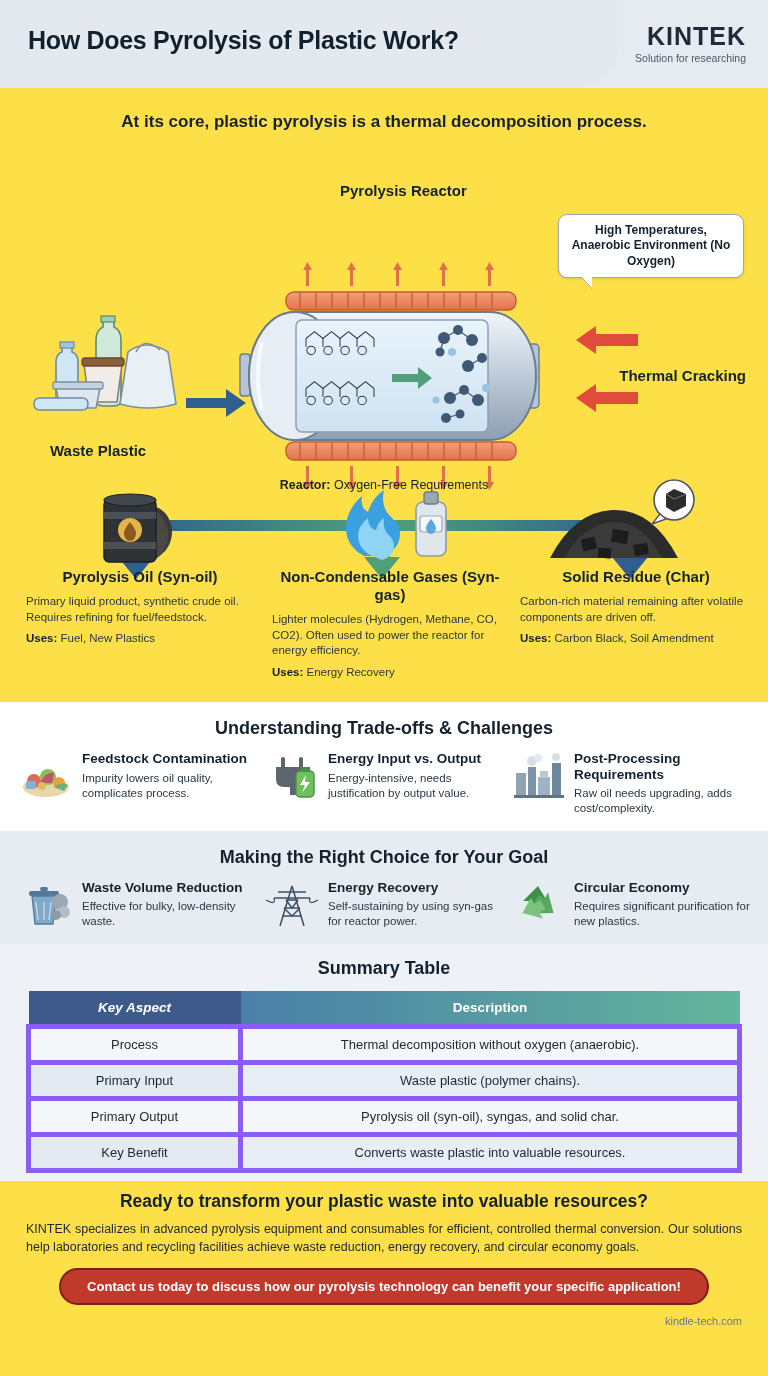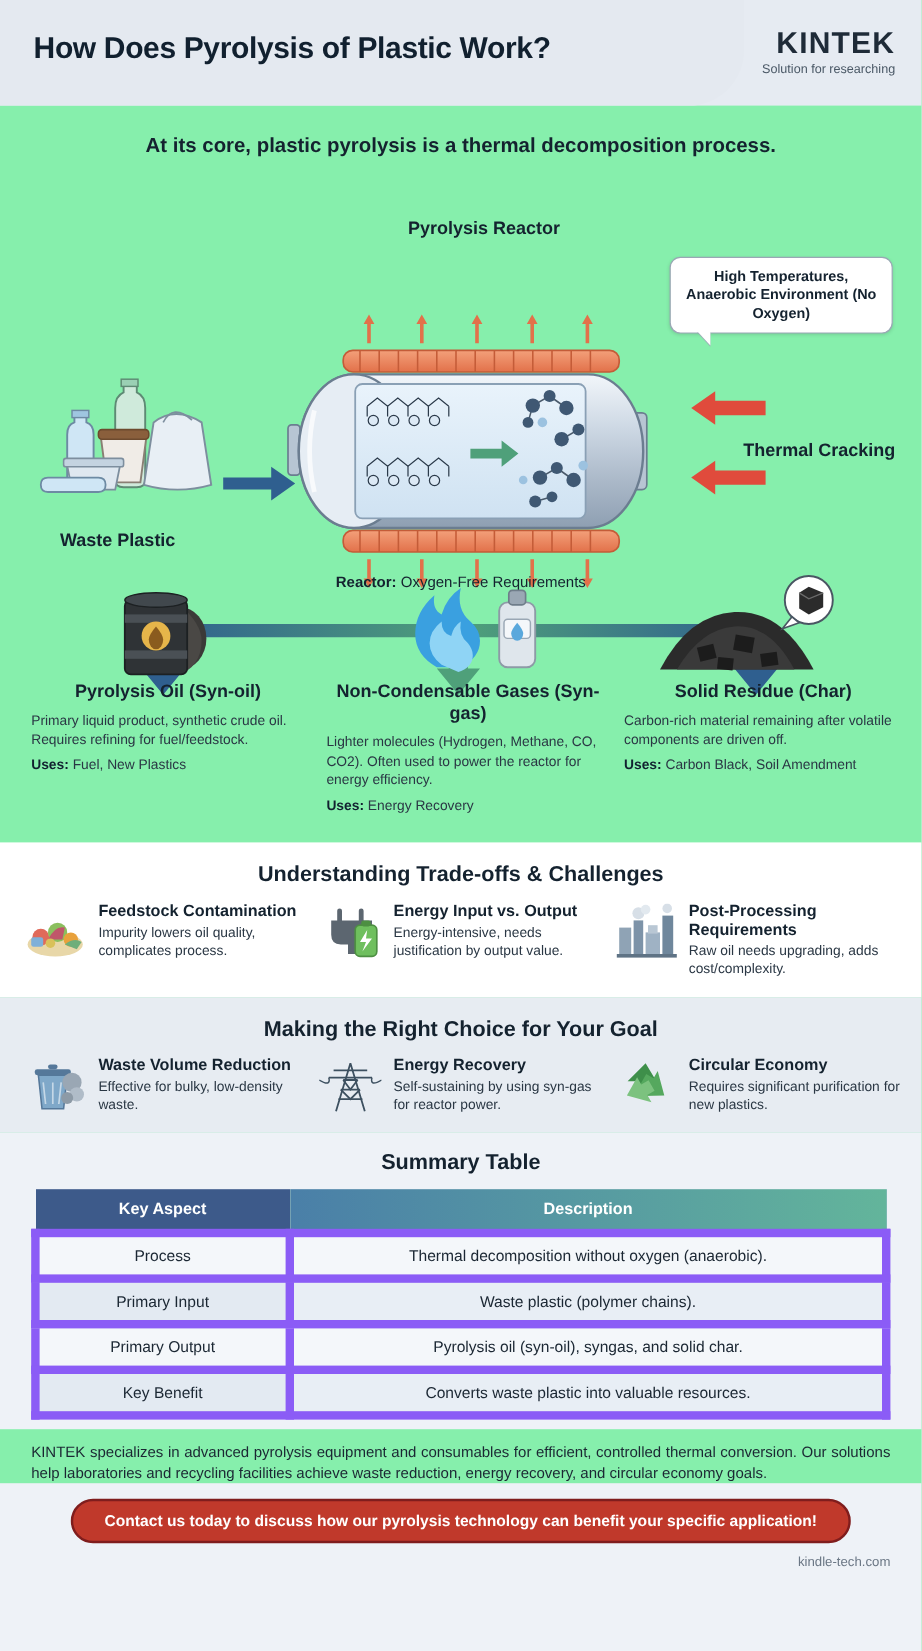--- a/index.html
+++ b/index.html
@@ -4,21 +4,21 @@
 <style>
   * { box-sizing: border-box; margin: 0; padding: 0; }
   body {
     width: 768px;
     height: 1376px;
     font-family: "Liberation Sans", sans-serif;
     background: #eef2f7;
     color: #1b2733;
     overflow: hidden;
   }
-  .page { position: relative; width: 768px; height: 1236px; background: #86efac; }
+  .page { position: relative; width: 768px; height: 1376px; background: #fde047; }
 
   
   .header {
     position: relative;
     height: 88px;
     background: #e6ebf2;
     border-bottom: 0;
   }
   .header .curve {
     position: absolute; left: 0; top: 0; width: 620px; height: 88px;
@@ -76,23 +76,23 @@
   .item .ic { width: 56px; flex: 0 0 56px; display: flex; align-items: flex-start; justify-content: center; padding-top: 2px; }
   .item .tx h4 { font-size: 13.5px; font-weight: bold; color: #14222f; line-height: 1.15; }
   .item .tx p { font-size: 11.5px; color: #2a3744; line-height: 1.33; margin-top: 4px; }
 
   
   .table-wrap { background: #eef2f7; padding: 14px 0 8px; }
   table { width: 716px; margin: 0 auto; border-collapse: collapse; font-size: 13px; }
   thead th {
     color: #fff; font-weight: bold; padding: 9px 6px; font-size: 13.5px;
   }
-  thead th.k { background: #3d5a8a; width: 212px; }
+  thead th.k { background: #3d5a8a; width: 212px; font-style: italic; }
   thead th.d { background: linear-gradient(90deg,#4a7fa8,#63b59b); }
-  tbody td { padding: 8px 6px; text-align: center; border: 7px solid #8b5cf6; color: #1b2733; }
+  tbody td { padding: 8px 6px; text-align: center; border: 5px solid #8b5cf6; color: #1b2733; }
   tbody tr:nth-child(odd) td { background: #f4f7fa; }
   tbody tr:nth-child(even) td { background: #e8eef5; }
   tbody td.key { background: #eff3f8; }
   tbody tr:nth-child(even) td.key { background: #e3eaf2; }
 
   
   .cta { padding: 10px 26px 0; }
   .cta h2 { text-align: center; font-size: 17.5px; font-weight: bold; color: #14222f; margin-bottom: 8px; }
   .cta p { font-size: 12.5px; line-height: 1.45; color: #1b2733; text-align: justify; }
   .cta-btn {
@@ -520,18 +520,19 @@
         </tr>
         <tr>
           <td class="key">Key Benefit</td>
           <td>Converts waste plastic into valuable resources.</td>
         </tr>
       </tbody>
     </table>
   </div>
 
   <div class="cta">
+    <h2>Ready to transform your plastic waste into valuable resources?</h2>
     <p>KINTEK specializes in advanced pyrolysis equipment and consumables for efficient, controlled thermal conversion. Our solutions help laboratories and recycling facilities achieve waste reduction, energy recovery, and circular economy goals.</p>
     <button class="cta-btn">Contact us today to discuss how our pyrolysis technology can benefit your specific application!</button>
   </div>
   <div class="footer">kindle-tech.com</div>
 
 </div>
 
 </body></html>

